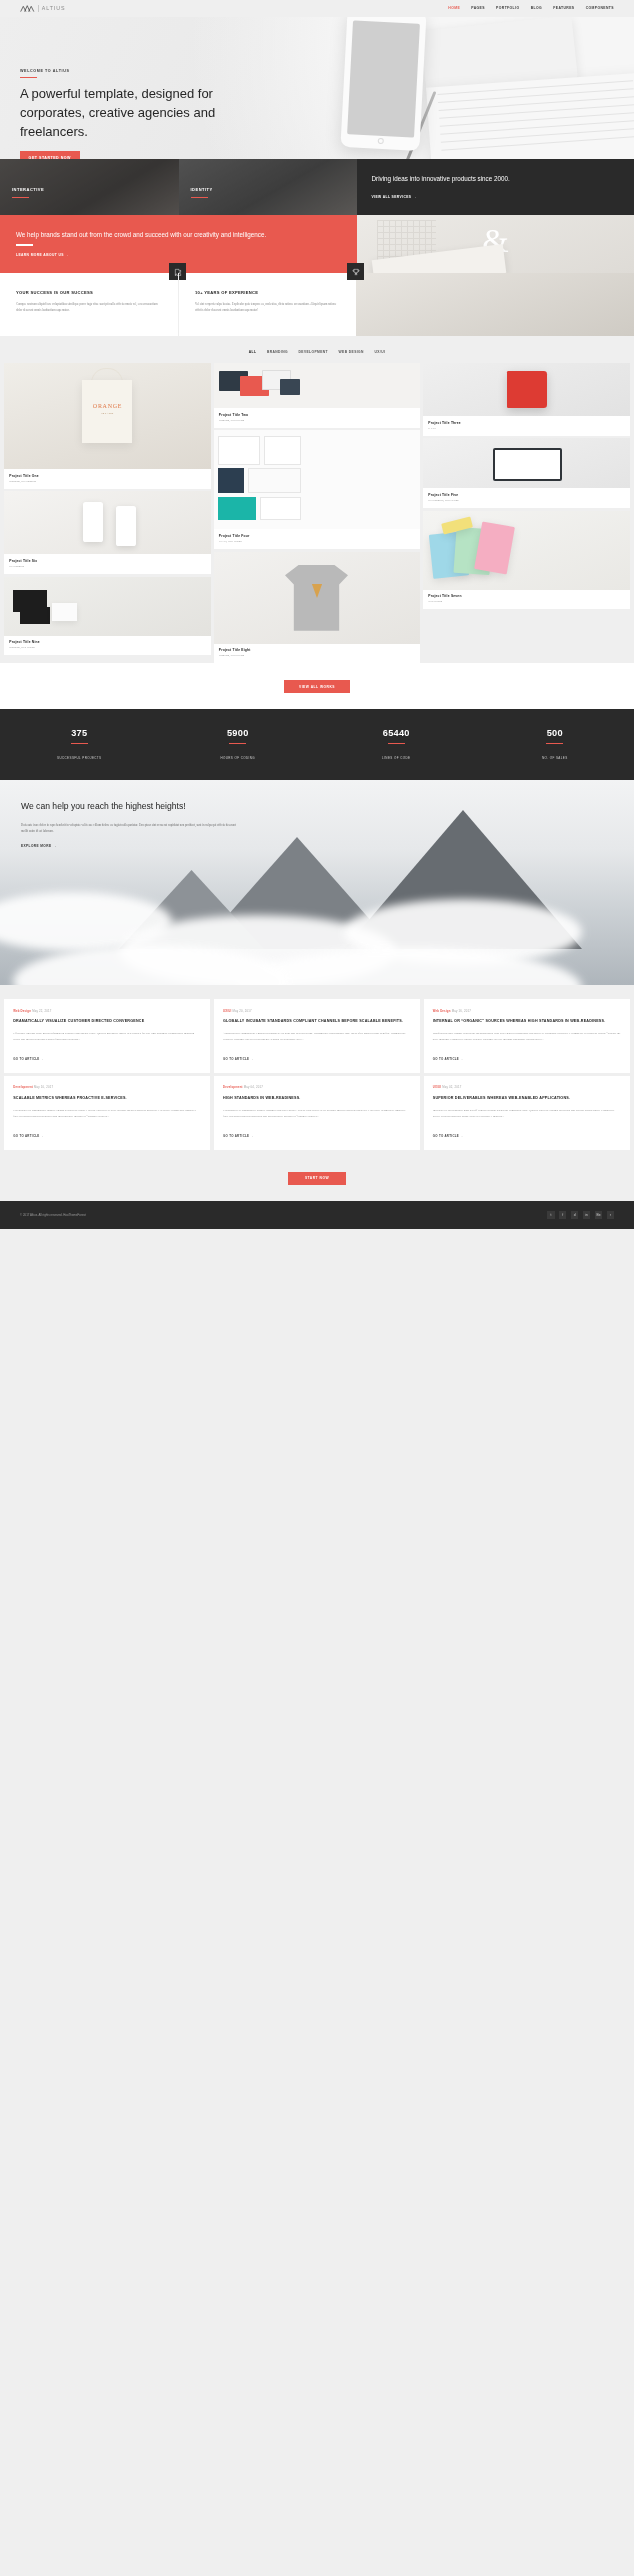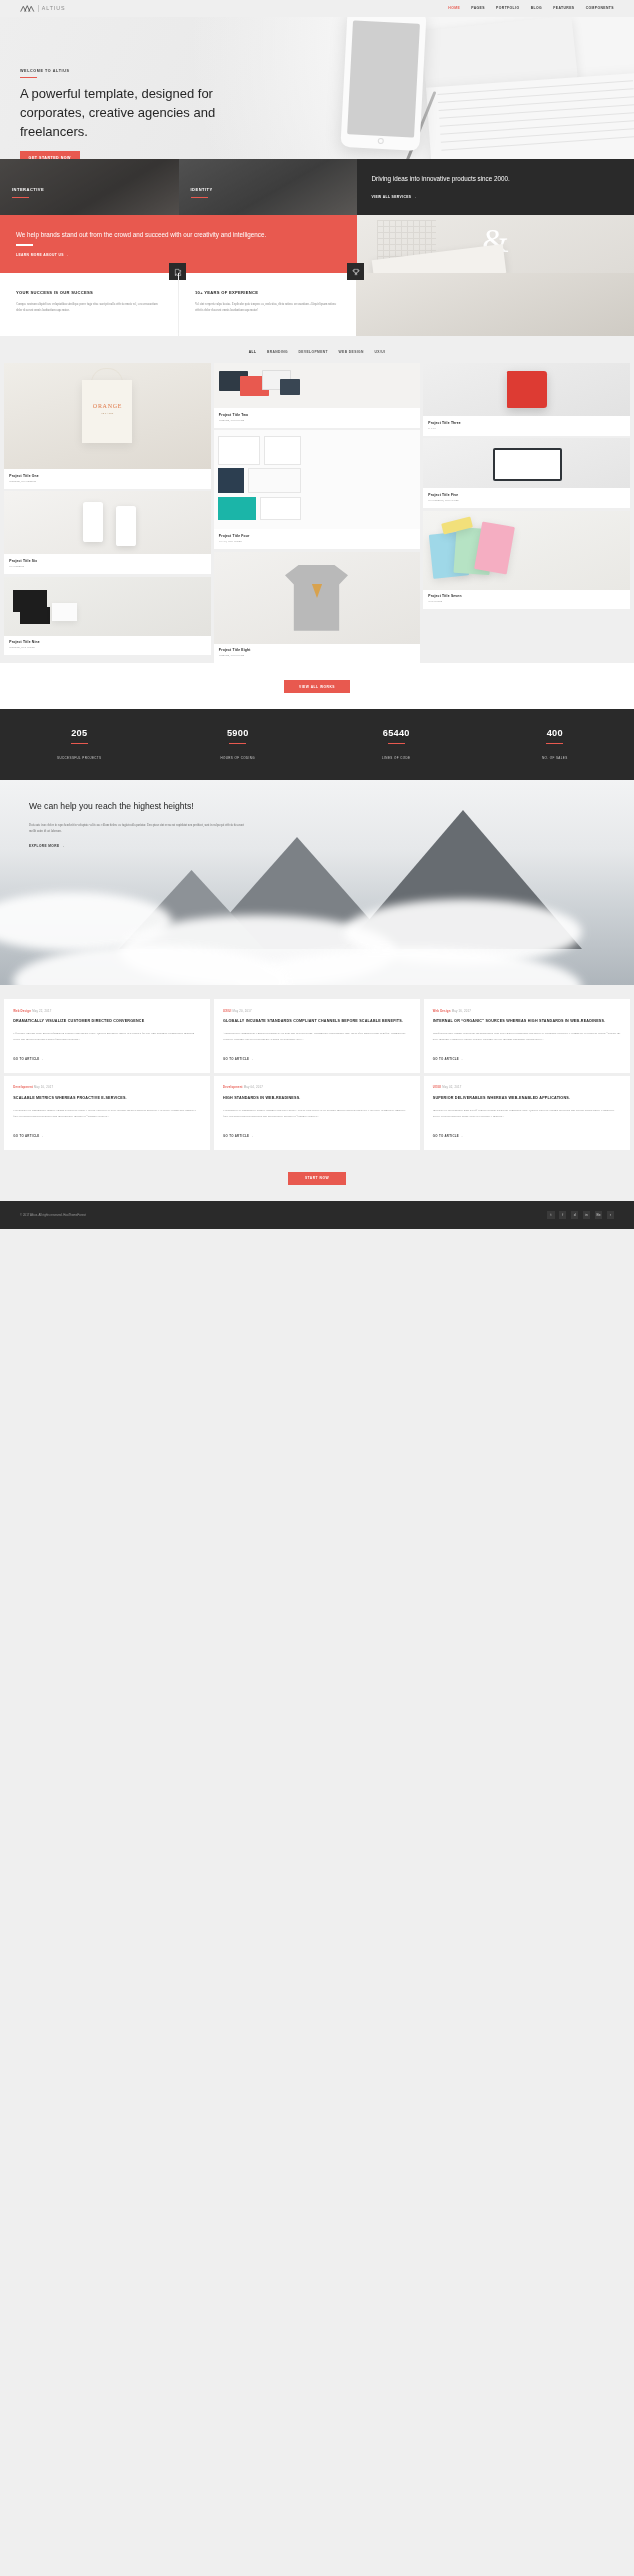--- a/index.html
+++ b/index.html
@@ -109,21 +109,21 @@
   .stats{background:#2a2a2a;display:flex;padding:18.5px 0;}
   .stat{flex:1;text-align:center;}
   .stat b{display:block;color:#fff;font-size:9.2px;font-weight:700;letter-spacing:0.3px;}
   .stat .rule{margin:5.3px auto;}
   .stat span{font-size:3px;color:#cfcfcf;letter-spacing:0.4px;}
 
   
   .mount{position:relative;height:205px;overflow:hidden;background:linear-gradient(180deg,#f2f3f4 0%,#e6e8ea 34%,#cdd2d6 62%,#aeb5bb 100%);}
   .cloud{position:absolute;border-radius:50%;background:#fff;filter:blur(4px);opacity:.9;}
   .peak{position:absolute;bottom:36px;background:#6e7277;clip-path:polygon(50% 0,100% 100%,0 100%);}
-  .mount-copy{position:absolute;left:21px;top:20px;width:218px;z-index:5;margin-left:8px;}
+  .mount-copy{position:absolute;left:21px;top:20px;width:218px;z-index:5;}
   .mount-copy h2{font-size:8.6px;line-height:1.5;color:#232323;font-weight:400;}
   .mount-copy p{font-size:3px;line-height:2.1;color:#6f6f6f;font-family:"Liberation Serif",serif;margin-top:9.2px;}
   .mount-copy a{display:inline-block;margin-top:9.2px;font-size:3.2px;font-weight:700;letter-spacing:0.4px;color:#333;text-decoration:none;}
 
   
   .blog{background:#efefef;padding:14.5px 4px 12px;}
   .blog-row{display:flex;gap:3.3px;margin-bottom:3.3px;}
   .post{flex:1;background:#fff;padding:9.2px 9.2px 10.6px;}
   .post-meta{font-size:2.8px;font-weight:700;letter-spacing:0.2px;margin-bottom:5.3px;}
   .post-meta b{color:#e8594f;font-weight:700;}
@@ -374,36 +374,36 @@
       </div>
     </div>
   </div>
 
   <div class="pf-more">
     <a href="#">VIEW ALL WORKS</a>
   </div>
 
   <div class="stats">
     <div class="stat">
-      <b>205</b>
+      <b>375</b>
       <div class="rule"></div>
       <span>SUCCESSFUL PROJECTS</span>
     </div>
     <div class="stat">
       <b>5900</b>
       <div class="rule"></div>
       <span>HOURS OF CODING</span>
     </div>
     <div class="stat">
       <b>65440</b>
       <div class="rule"></div>
       <span>LINES OF CODE</span>
     </div>
     <div class="stat">
-      <b>400</b>
+      <b>500</b>
       <div class="rule"></div>
       <span>NO. OF SALES</span>
     </div>
   </div>
 
   <div class="mount">
     <div class="peak" style="left:198px;width:198px;height:112px;background:#7c8186"></div>
     <div class="peak" style="left:344px;width:238px;height:139px;background:#676c71"></div>
     <div class="peak" style="left:119px;width:145px;height:79px;background:#8d9297"></div>
     <div class="cloud" style="left:-26.4px;top:112px;width:198px;height:59px"></div>

